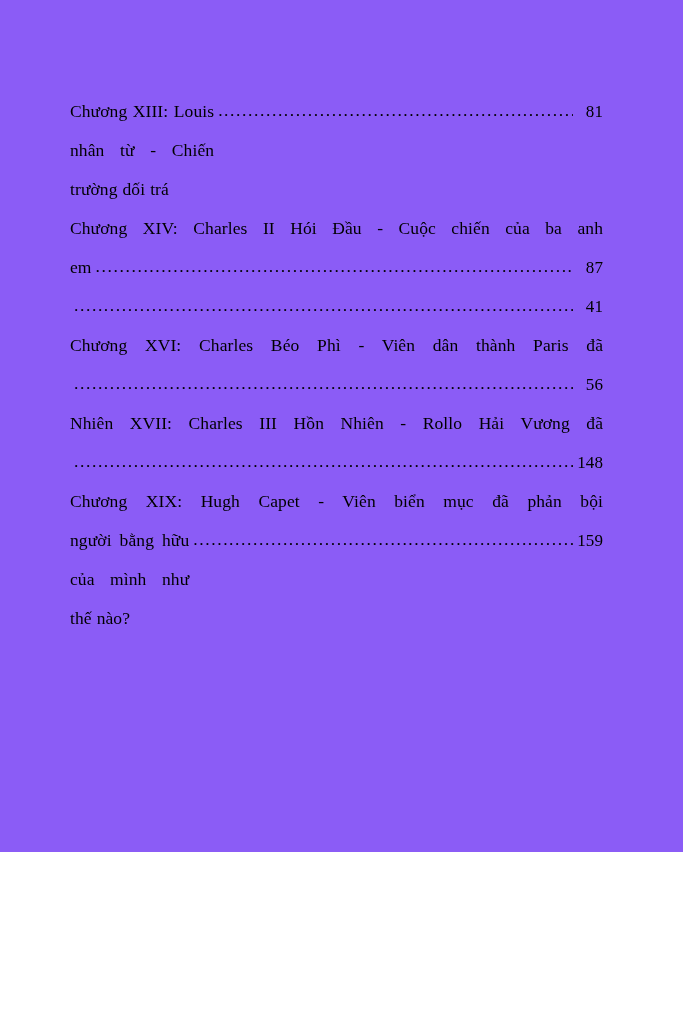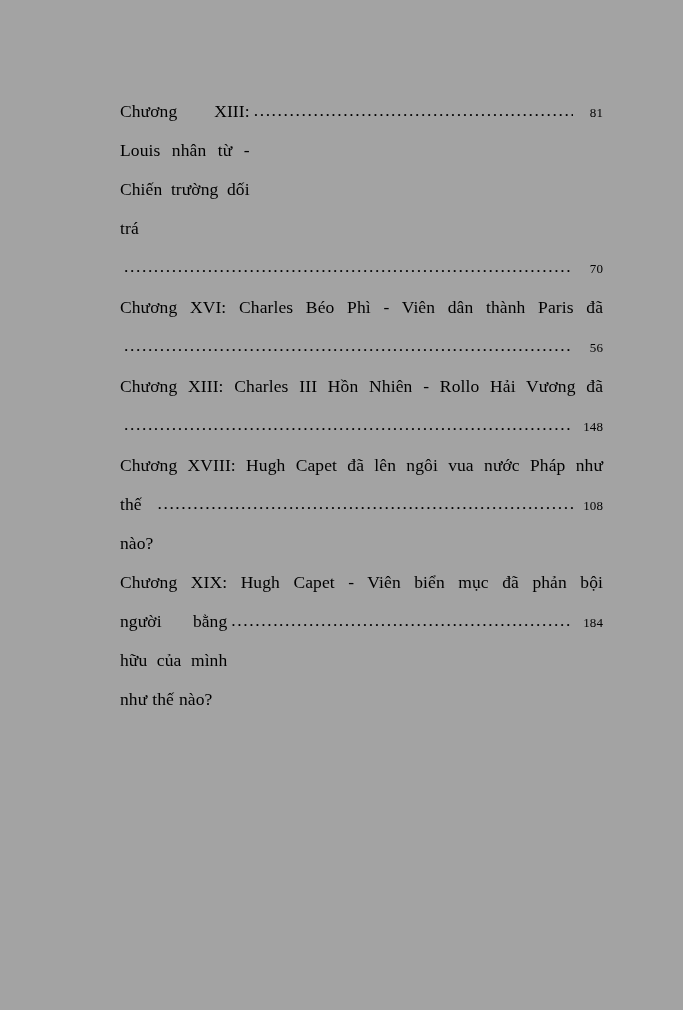--- a/index.html
+++ b/index.html
@@ -10,24 +10,24 @@
   body {
     width: 683px;
     height: 1024px;
     font-family: "Liberation Serif", "DejaVu Serif", serif;
     color: #000000;
     overflow: hidden;
   }
   .page {
     position: relative;
     width: 683px;
-    height: 1010px;
-    background: #a3a3a3;
+    height: 852px;
+    background: #8b5cf6;
     box-sizing: border-box;
-    padding: 92px 80px 0 120px;
+    padding: 92px 80px 0 70px;
   }
   .toc {
     display: block;
   }
   .toc-entry {
     font-size: 17.5px;
     line-height: 39px;
     text-align: justify;
     text-justify: inter-word;
     margin: 0 0 0 0;
@@ -53,21 +53,21 @@
     font-size: 17.5px;
     letter-spacing: 1.6px;
     color: #000;
     transform: translateY(-1px);
   }
   .leader::before {
     content: "......................................................................................................................................................";
   }
   .pageno {
     flex: 0 0 auto;
-    font-size: 13px;
+    font-size: 17px;
     text-align: right;
     min-width: 26px;
   }
   
   .line-justified {
     display: block;
     text-align: justify;
     text-align-last: justify;
     white-space: normal;
   }
@@ -78,49 +78,49 @@
 <div class="page">
   <div class="toc" id="toc">
       <div class="toc-entry">
         <div class="toc-line justify">
           <span class="title">Chương XIII: Louis nhân từ - Chiến trường dối trá</span>
           <span class="leader"></span>
           <span class="pageno">81</span>
         </div>
       </div>
       <div class="toc-entry">
+        <div class="line-justified">Chương XIV: Charles II Hói Đầu - Cuộc chiến của ba anh</div>
+        <div class="toc-line justify">
+          <span class="title">em</span>
+          <span class="leader"></span>
+          <span class="pageno">87</span>
+        </div>
+      </div>
+      <div class="toc-entry">
         <div class="toc-line justify">
           <span class="leader"></span>
-          <span class="pageno">70</span>
+          <span class="pageno">41</span>
         </div>
       </div>
       <div class="toc-entry">
         <div class="line-justified">Chương XVI: Charles Béo Phì - Viên dân thành Paris đã</div>
         <div class="toc-line justify">
           <span class="leader"></span>
           <span class="pageno">56</span>
         </div>
       </div>
       <div class="toc-entry">
-        <div class="line-justified">Chương XIII: Charles III Hồn Nhiên - Rollo Hải Vương đã</div>
+        <div class="line-justified">Nhiên XVII: Charles III Hồn Nhiên - Rollo Hải Vương đã</div>
         <div class="toc-line justify">
           <span class="leader"></span>
           <span class="pageno">148</span>
-        </div>
-      </div>
-      <div class="toc-entry">
-        <div class="line-justified">Chương XVIII: Hugh Capet đã lên ngôi vua nước Pháp như</div>
-        <div class="toc-line justify">
-          <span class="title">thế nào?</span>
-          <span class="leader"></span>
-          <span class="pageno">108</span>
         </div>
       </div>
       <div class="toc-entry">
         <div class="line-justified">Chương XIX: Hugh Capet - Viên biển mục đã phản bội</div>
         <div class="toc-line justify">
           <span class="title">người bằng hữu của mình như thế nào?</span>
           <span class="leader"></span>
-          <span class="pageno">184</span>
+          <span class="pageno">159</span>
         </div>
       </div>
     </div>
 </div>
 
 </body></html>

